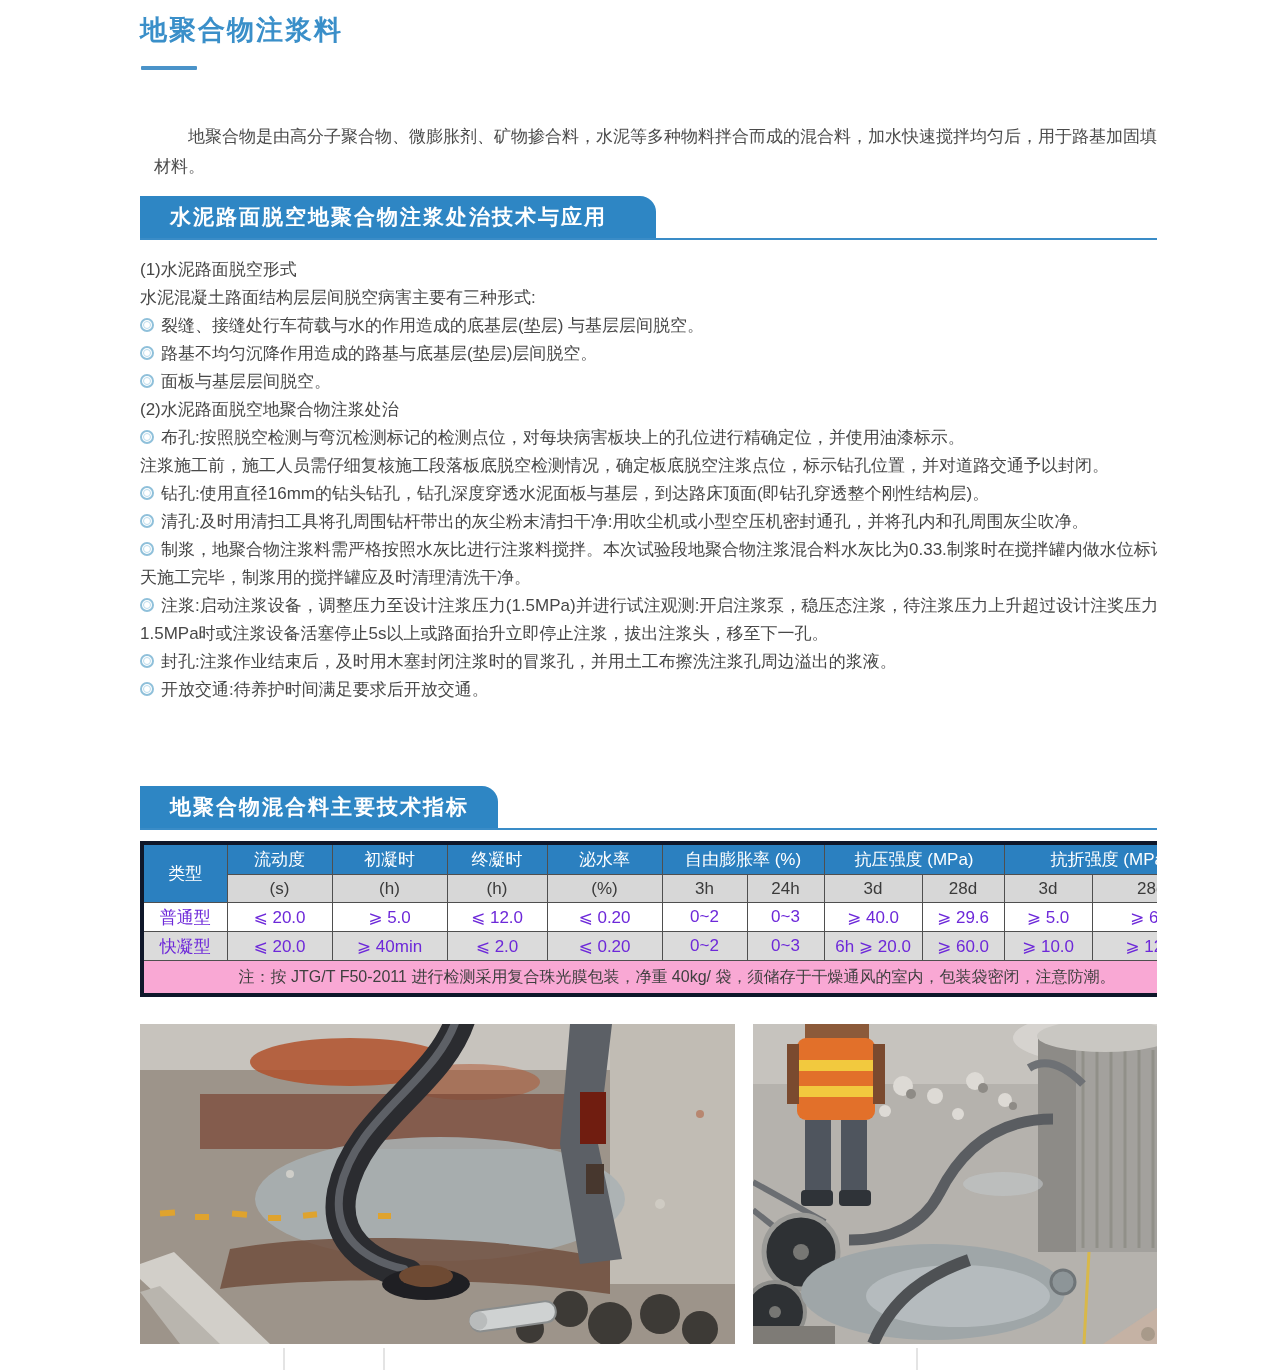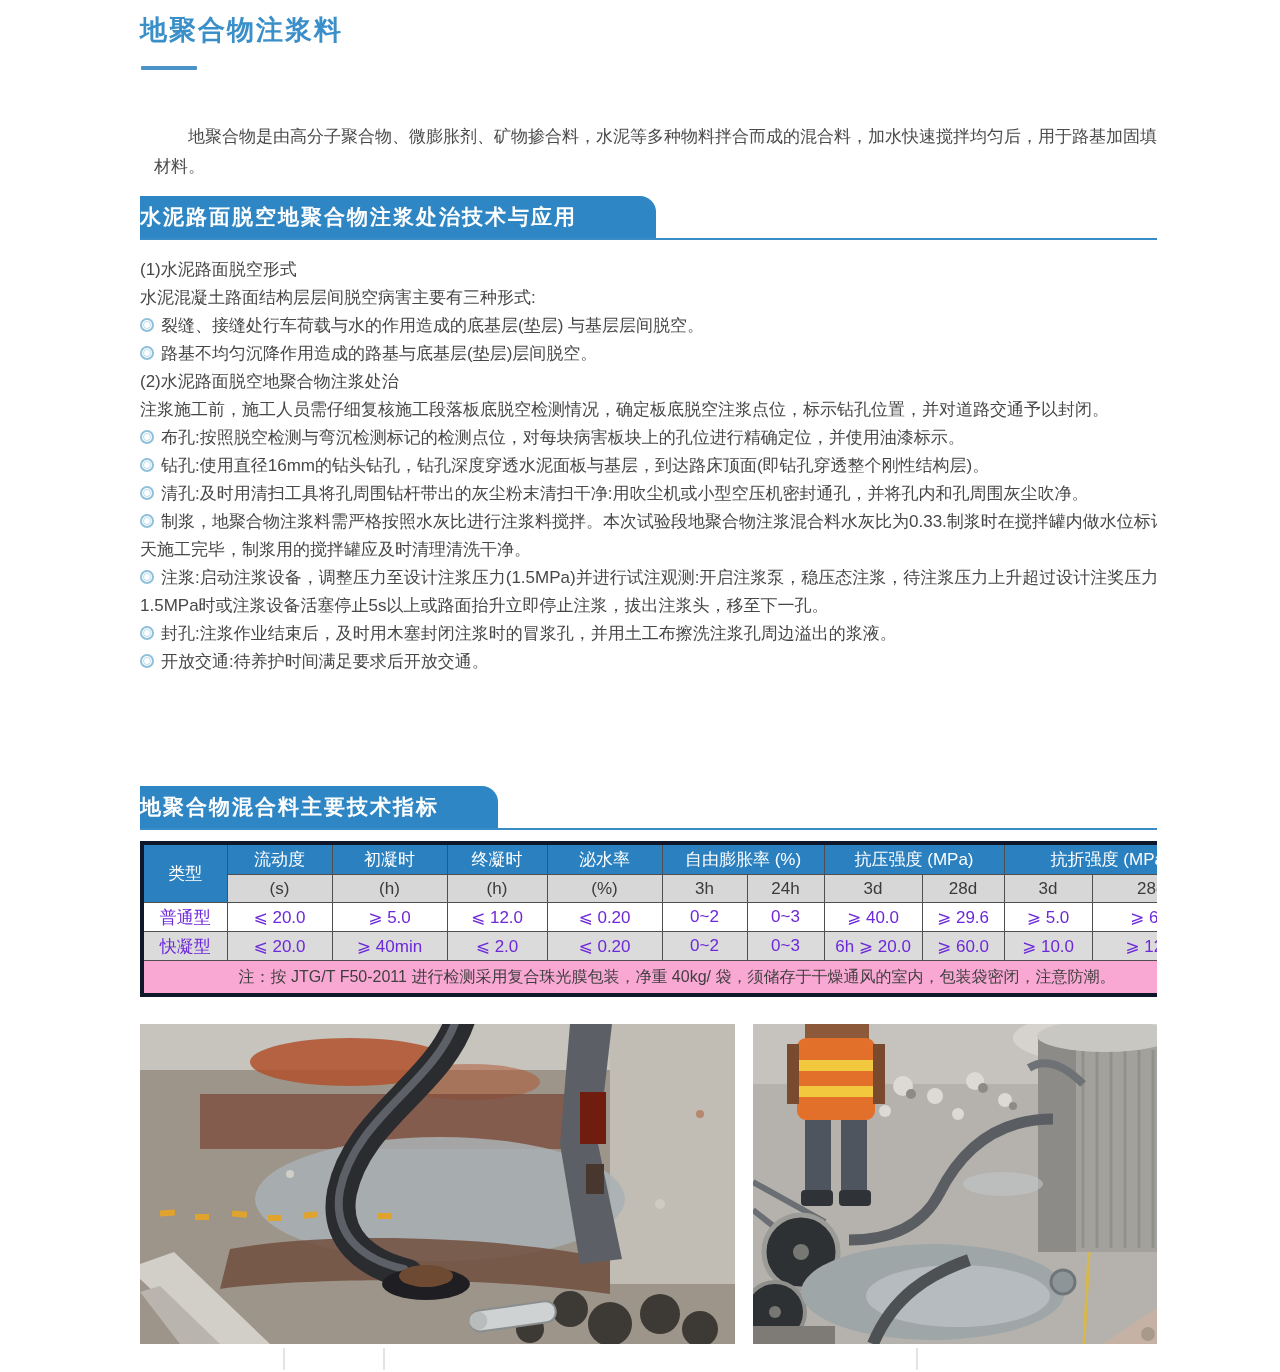--- a/index.html
+++ b/index.html
@@ -7,21 +7,21 @@
   .page{position:relative;width:1157px;height:1372px;background:#fff;overflow:hidden;}
 
   .title{position:absolute;left:140px;top:12px;font-size:27px;font-weight:bold;color:#3a8fc9;letter-spacing:2px;margin:0;}
   .title-underline{position:absolute;left:141px;top:66px;width:56px;height:4px;background:#4a93c9;border-radius:1px;}
 
   .intro{position:absolute;left:140px;top:108px;width:1072px;margin:14px;font-size:17px;line-height:30px;color:#4a4a4a;text-indent:2em;}
 
   .banner{position:absolute;left:140px;width:1070px;height:42px;border-bottom:2px solid #3a8cc7;}
   .banner1{top:196px;}
   .banner2{top:786px;}
-  .banner-tab{height:42px;background:#2e86c4;border-radius:0 16px 0 0;display:flex;align-items:center;box-sizing:border-box;}
+  .banner-tab{height:42px;background:#2e86c4;border-radius:0 16px 0 0;display:flex;align-items:center;padding-left:30px;box-sizing:border-box;}
   .banner1 .banner-tab{width:516px;}
   .banner2 .banner-tab{width:358px;}
   .banner-tab span{color:#ffffff;font-size:21px;font-weight:bold;letter-spacing:2px;}
 
   .paras{position:absolute;left:140px;top:256px;width:1075px;}
   .paras p{margin:0;font-size:17px;line-height:28px;color:#474747;}
   .ring{display:inline-block;width:14px;height:14px;border:2px solid #8fc0da;border-radius:50%;box-sizing:border-box;position:relative;margin-right:7px;vertical-align:-1px;}
   .ring::after{content:"";position:absolute;left:1px;top:1px;right:1px;bottom:1px;border:1px solid #bcdcec;border-radius:50%;}
 
   table.spec{position:absolute;left:140px;top:841px;width:1072px;border-collapse:collapse;table-layout:fixed;}
@@ -56,23 +56,24 @@
     <div class="banner-tab">
       <span>水泥路面脱空地聚合物注浆处治技术与应用</span>
     </div>
   </div>
 
   <div class="paras">
     <p><span>(1)水泥路面脱空形式</span></p>
     <p><span>水泥混凝土路面结构层层间脱空病害主要有三种形式:</span></p>
     <p><span class="ring"></span><span>裂缝、接缝处行车荷载与水的作用造成的底基层(垫层) 与基层层间脱空。</span></p>
     <p><span class="ring"></span><span>路基不均匀沉降作用造成的路基与底基层(垫层)层间脱空。</span></p>
+    <p><span class="ring"></span><span>面板与基层层间脱空。</span></p>
     <p><span>(2)水泥路面脱空地聚合物注浆处治</span></p>
+    <p><span class="ring"></span><span>布孔:按照脱空检测与弯沉检测标记的检测点位，对每块病害板块上的孔位进行精确定位，并使用油漆标示。</span></p>
     <p><span>注浆施工前，施工人员需仔细复核施工段落板底脱空检测情况，确定板底脱空注浆点位，标示钻孔位置，并对道路交通予以封闭。</span></p>
-    <p><span class="ring"></span><span>布孔:按照脱空检测与弯沉检测标记的检测点位，对每块病害板块上的孔位进行精确定位，并使用油漆标示。</span></p>
     <p><span class="ring"></span><span>钻孔:使用直径16mm的钻头钻孔，钻孔深度穿透水泥面板与基层，到达路床顶面(即钻孔穿透整个刚性结构层)。</span></p>
     <p><span class="ring"></span><span>清孔:及时用清扫工具将孔周围钻杆带出的灰尘粉末清扫干净:用吹尘机或小型空压机密封通孔，并将孔内和孔周围灰尘吹净。</span></p>
     <p><span class="ring"></span><span>制浆，地聚合物注浆料需严格按照水灰比进行注浆料搅拌。本次试验段地聚合物注浆混合料水灰比为0.33.制浆时在搅拌罐内做水位标记，每天施工完毕，制浆用的搅拌罐应及时清理清洗干净。</span></p>
     <p><span class="ring"></span><span>注浆:启动注浆设备，调整压力至设计注浆压力(1.5MPa)并进行试注观测:开启注浆泵，稳压态注浆，待注浆压力上升超过设计注奖压力1.5MPa时或注浆设备活塞停止5s以上或路面抬升立即停止注浆，拔出注浆头，移至下一孔。</span></p>
     <p><span class="ring"></span><span>封孔:注浆作业结束后，及时用木塞封闭注浆时的冒浆孔，并用土工布擦洗注浆孔周边溢出的浆液。</span></p>
     <p><span class="ring"></span><span>开放交通:待养护时间满足要求后开放交通。</span></p>
   </div>
 
   <div class="banner banner2">
     <div class="banner-tab">

